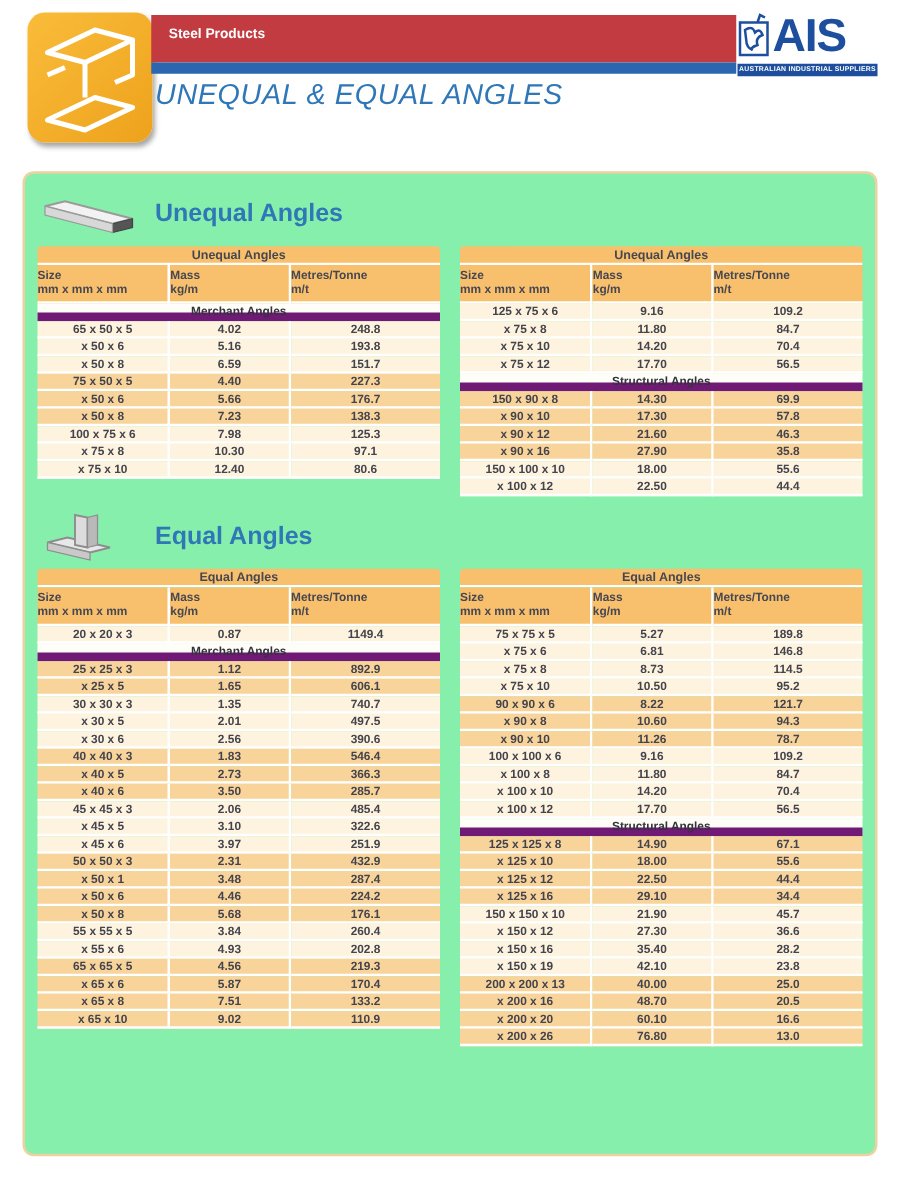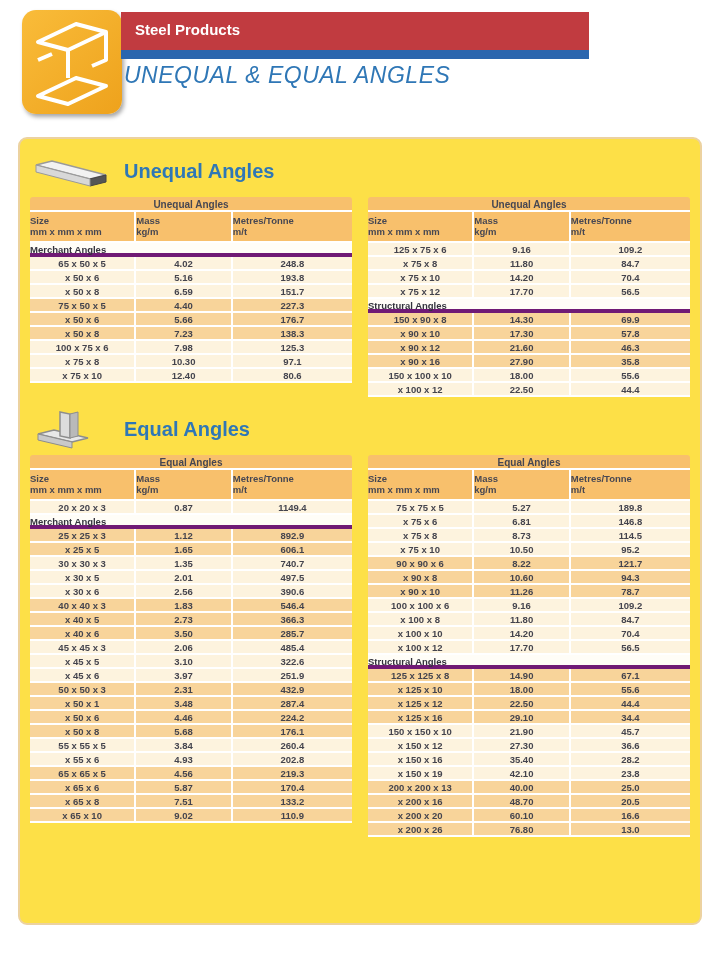--- a/index.html
+++ b/index.html
@@ -11,52 +11,52 @@
   html,body{width:720px;height:960px;background:#fff;overflow:hidden;
     font-family:"Liberation Sans", sans-serif;color:var(--ink);}
   .page{position:relative;width:720px;height:960px;}
 
   
   .beam-badge{position:absolute;left:22px;top:10px;width:100px;height:104px;
     background:linear-gradient(135deg,#f9bc3a,#eea21c);border-radius:14px;
     box-shadow:2px 3px 4px rgba(0,0,0,.35);}
   .beam-badge svg{position:absolute;left:6px;top:6px;}
   .redbar{position:absolute;left:121px;top:12px;width:468px;height:38px;background:var(--red);}
-  .redbar .tab-label{color:#fff;font-size:15px;font-weight:bold;padding:9px 0 0 14px;}
+  .redbar .tab-label{color:#fff;font-size:11px;font-weight:bold;padding:9px 0 0 14px;}
   .bluebar{position:absolute;left:121px;top:50px;width:468px;height:9px;background:var(--blue-bar);}
   .page-title{position:absolute;left:124px;top:62px;font-size:23px;letter-spacing:.5px;
     color:var(--heading-blue);font-weight:400;font-style:italic;}
   .ais{position:absolute;left:590px;top:10px;width:112px;height:52px;}
   .ais-row{display:flex;align-items:flex-start;height:40px;}
   .ais-text{font-size:37px;line-height:38px;font-weight:bold;color:var(--logo-blue);
     letter-spacing:-1px;margin-left:2px;}
   .ais-tagbar{margin-top:1px;background:var(--logo-blue);color:#fff;font-size:5.5px;
     font-weight:bold;text-align:center;padding:2px 1px;letter-spacing:.2px;}
 
   
   .content-box{position:absolute;left:18px;top:137px;width:684px;height:788px;
-    border:2px solid var(--box-border);border-radius:9px;background:#fde047;padding:8px 10px;}
+    border:2px solid var(--box-border);border-radius:9px;background:#86efac;padding:8px 10px;}
   .section-head{display:flex;align-items:center;gap:14px;height:44px;margin:2px 0 4px 2px;}
   .section-title{color:var(--heading-blue);font-size:20px;font-weight:bold;}
   .tables-row{display:flex;gap:16px;align-items:flex-start;}
   .tcol{width:322px;}
 
   
   .t-title{background:var(--header-orange);text-align:center;font-size:10px;font-weight:bold;
     color:#474752;height:15px;line-height:15px;border-bottom:2px solid #fff;
     border-radius:3px 3px 0 0;}
   .t-head{display:flex;}
   .t-hcell{background:var(--header-orange);font-size:9.5px;line-height:11px;
     font-weight:bold;color:#474752;padding:3px 0 4px 0;border-bottom:2px solid #fff;}
   .t-hcell .unit{font-weight:bold;}
   .c0{width:33%;border-right:2px solid #fff;}
   .c1{width:30%;border-right:2px solid #fff;}
   .c2{width:37%;}
-  .t-sub{background:#fffdf7;font-size:9.5px;font-weight:bold;color:#33333d;
-    height:14px;line-height:14px;border-bottom:4px solid #701a75;}
+  .t-sub{background:#fffdf7;text-align:center;font-size:9.5px;font-weight:bold;color:#33333d;
+    height:14px;line-height:14px;border-bottom:7px solid #701a75;}
   .t-row{display:flex;}
   .t-cell{height:14px;line-height:14px;text-align:center;font-size:9.5px;font-weight:bold;
     color:#44444e;border-bottom:2px solid #fff;}
   .t-row.light .t-cell{background:var(--row-light);}
   .t-row.dark .t-cell{background:var(--row-dark);}
 
   
   .footer{position:absolute;left:22px;top:985px;width:680px;display:flex;
     justify-content:flex-start;align-items:center;}
   .page-num{font-size:13px;font-weight:bold;color:#3a3a3a;}
@@ -78,20 +78,31 @@
       </g>
     </svg>
   </div>
 
   <div class="redbar">
     <div class="tab-label">Steel Products</div>
   </div>
   <div class="bluebar"></div>
   <div class="page-title">UNEQUAL &amp; EQUAL ANGLES</div>
 
+  <div class="ais">
+    <div class="ais-row">
+      <svg width="26" height="40" viewBox="0 0 26 40">
+        <rect x="2" y="8" width="22" height="26" fill="#fff" stroke="#1d4f9e" stroke-width="2"></rect>
+        <path d="M6 14 Q12 10 14 16 Q18 12 20 18 Q14 20 16 26 Q10 28 12 30 Q7 28 7 22 Z" fill="none" stroke="#1d4f9e" stroke-width="2"></path>
+        <path d="M16 8 L18 2 L22 4" fill="none" stroke="#1d4f9e" stroke-width="2"></path>
+      </svg>
+      <div class="ais-text">AIS</div>
+    </div>
+    <div class="ais-tagbar">AUSTRALIAN INDUSTRIAL SUPPLIERS</div>
+  </div>
 
   <div class="content-box">
 
     <div class="section-head">
       <svg width="78" height="40" viewBox="0 0 78 40">
         <polygon points="4,14 58,28 74,24 20,10" fill="#f2f2f2" stroke="#9a9a9a" stroke-width="1.5"></polygon>
         <polygon points="58,28 74,24 74,31 58,35" fill="#555" stroke="#444" stroke-width="1"></polygon>
         <polygon points="4,14 58,28 58,35 4,21" fill="#d8d8d8" stroke="#9a9a9a" stroke-width="1"></polygon>
       </svg>
       <div class="section-title">Unequal Angles</div>

